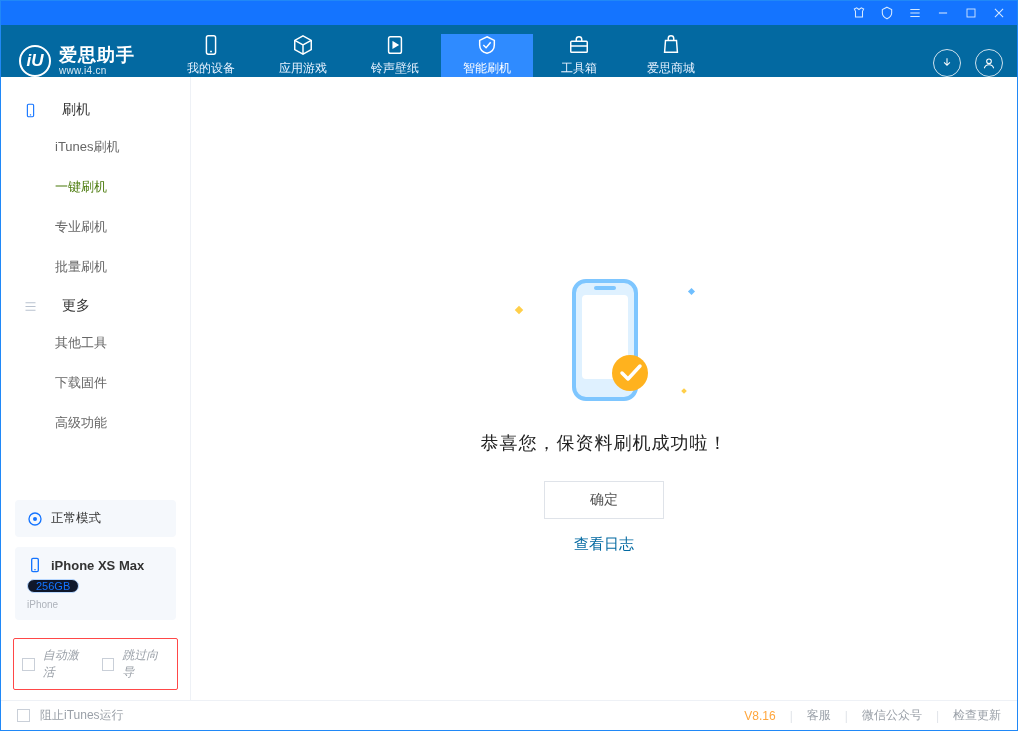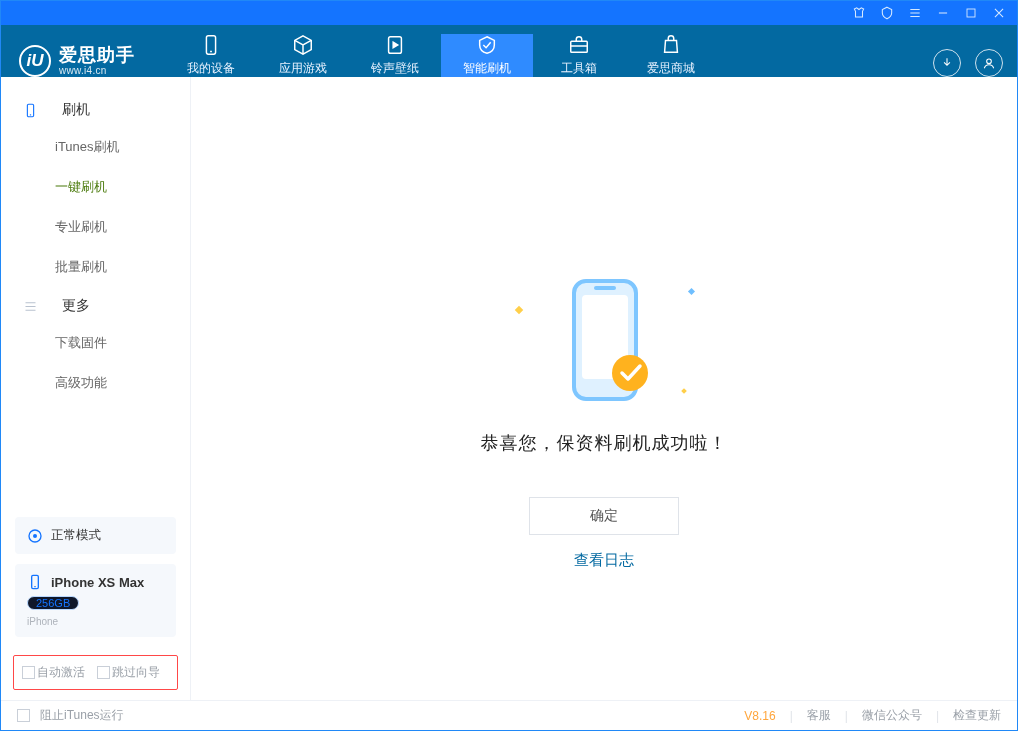--- a/index.html
+++ b/index.html
@@ -33,28 +33,28 @@
 .sb-item.active { color: #4d7c0f; }
 
 .sb-bottom { margin-top: auto; padding: 0 14px 10px 14px; }
 .mode-card, .device-card { background: #f5f8fc; border-radius: 4px; padding: 10px 12px; margin-top: 10px; font-size: 12.5px; color: #333; display: flex; flex-direction: column; gap: 4px; }
 .mode-card .mr { display: flex; align-items: center; gap: 8px; }
 .device-card .dr1 { display: flex; align-items: center; gap: 8px; font-weight: 600; font-size: 13px; }
 .device-card .cap { display: inline-block; border: 1px solid #b9d8ff; color: #1474ff; border-radius: 10px; font-size: 11px; padding: 0 8px; background: #0f172a; margin-top: 2px; width: fit-content; }
 .device-card .plat { color: #aeb3bb; font-size: 10px; margin-top: 2px; }
 
 .options-row { border: 1.5px solid #ff4848; border-radius: 2px; margin: 8px 12px 10px 12px; padding: 8px 8px; display: flex; gap: 12px; align-items: center; font-size: 12px; color: #9aa0a8; }
-.options-row label { display: flex; align-items: center; gap: 2px; cursor: pointer; }
+.options-row label { display: flex; align-items: center; gap: 8px; cursor: pointer; font-style: italic; }
 .chk { width: 13px; height: 13px; border: 1px solid #c9cfd8; display: inline-block; }
 
 
 .content { flex: 1; display: flex; flex-direction: column; align-items: center; justify-content: flex-start; padding-top: 200px; }
 .phone-illus { position: relative; width: 120px; height: 130px; }
 .success-msg { margin-top: 24px; font-size: 18px; color: #222; letter-spacing: 1px; }
-.ok-btn { margin-top: 42px; width: 150px; height: 38px; border: 1px solid #dfe3e9; background: #fff; color: #555; font-size: 14px; cursor: pointer; }
+.ok-btn { margin-top: 26px; width: 120px; height: 38px; border: 1px solid #dfe3e9; background: #fff; color: #555; font-size: 14px; cursor: pointer; }
 .view-log { margin-top: 16px; font-size: 15px; color: #0369a1; cursor: pointer; }
 
 .sparkle { position: absolute; background: #ffcf4a; transform: rotate(45deg); }
 
 
 .status { height: 30px; border-top: 1px solid #eef1f6; display: flex; align-items: center; font-size: 12px; color: #9aa0a8; padding: 0 16px; gap: 14px; }
 .status .sep { color: #e1e5ea; }
 .status .spacer { flex: 1; }
 .status .ver { color: #ffa63d; }
 .status .lnk { cursor: pointer; }
@@ -180,20 +180,21 @@
       <div class="sb-item active">一键刷机</div>
       <div class="sb-item">专业刷机</div>
       <div class="sb-item">批量刷机</div>
 
       <div class="sb-group">
         <svg width="15" height="15" viewBox="0 0 24 24" fill="none" stroke="#b9c2cf" stroke-width="1.8">
             <path d="M4 6h16M4 12h16M4 18h16"></path>
           </svg>
         <span>更多</span>
       </div>
+      <div class="sb-item">其他工具</div>
       <div class="sb-item">下载固件</div>
       <div class="sb-item">高级功能</div>
     </div>
 
     <div class="sb-bottom">
       <div class="mode-card">
         <div class="mr">
           <svg width="16" height="16" viewBox="0 0 24 24">
               <circle cx="12" cy="12" r="9" fill="none" stroke="#1474ff" stroke-width="2"></circle>
               <circle cx="12" cy="12" r="3" fill="#1474ff"></circle>

